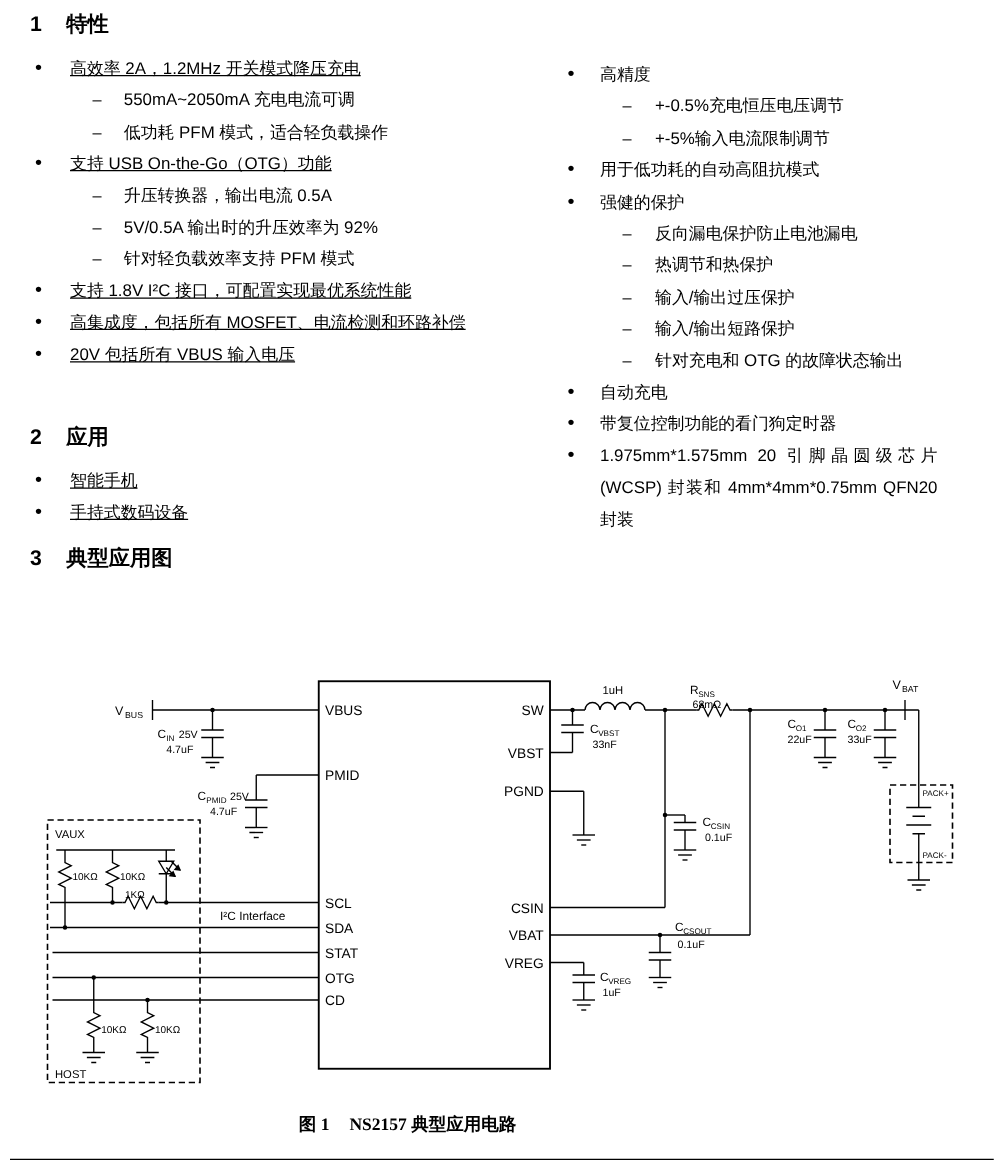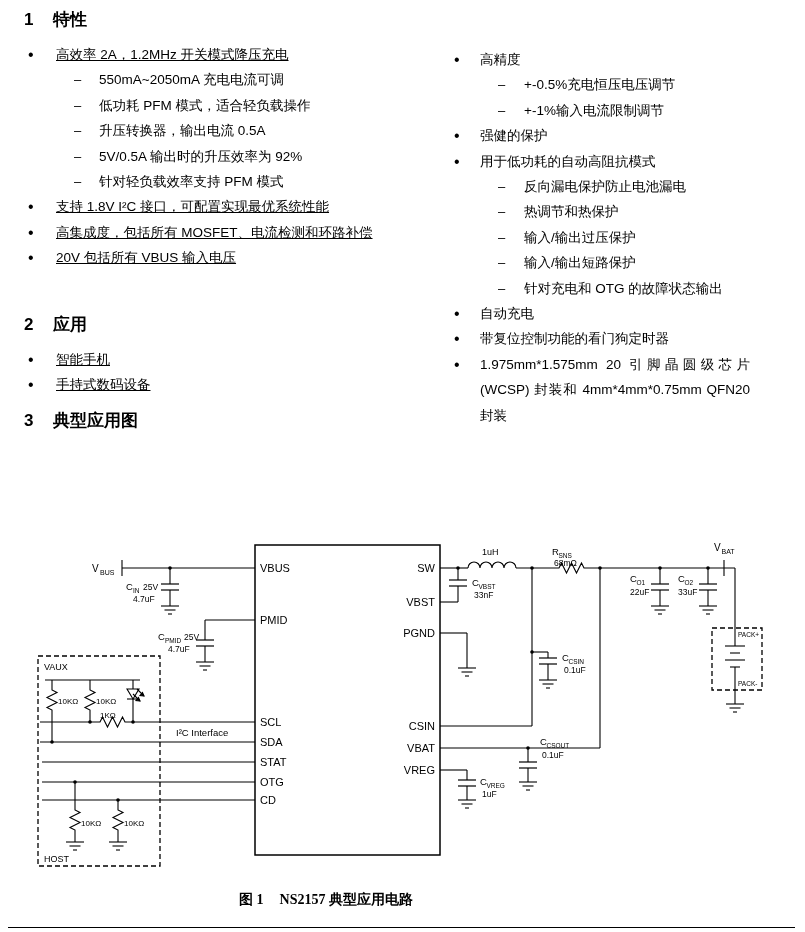--- a/index.html
+++ b/index.html
@@ -40,20 +40,21 @@
 </head>
 <body>
 
 <div class="col colL">
   <div class="sech">
     <span class="num">1</span><span>特性</span>
   </div>
   <div class="li1"><span>高效率 2A，1.2MHz 开关模式降压充电</span></div>
   <div class="li2"><span>550mA~2050mA 充电电流可调</span></div>
   <div class="li2"><span>低功耗 PFM 模式，适合轻负载操作</span></div>
+  <div class="li1"><span>支持 USB On-the-Go（OTG）功能</span></div>
   <div class="li2"><span>升压转换器，输出电流 0.5A</span></div>
   <div class="li2"><span>5V/0.5A 输出时的升压效率为 92%</span></div>
   <div class="li2"><span>针对轻负载效率支持 PFM 模式</span></div>
   <div class="li1"><span>支持 1.8V I²C 接口，可配置实现最优系统性能</span></div>
   <div class="li1"><span>高集成度，包括所有 MOSFET、电流检测和环路补偿</span></div>
   <div class="li1"><span>20V 包括所有 VBUS 输入电压</span></div>
 
   <div class="sech h2">
     <span class="num">2</span><span>应用</span>
   </div>
@@ -61,23 +62,23 @@
   <div class="li1"><span>手持式数码设备</span></div>
 
   <div class="sech h3">
     <span class="num">3</span><span>典型应用图</span>
   </div>
 </div>
 
 <div class="col colR">
   <div class="li1"><span>高精度</span></div>
   <div class="li2"><span>+-0.5%充电恒压电压调节</span></div>
-  <div class="li2"><span>+-1%输入电流限制调节</span></div>
+  <div class="li2"><span>+-5%输入电流限制调节</span></div>
+  <div class="li1"><span>用于低功耗的自动高阻抗模式</span></div>
   <div class="li1"><span>强健的保护</span></div>
-  <div class="li1"><span>用于低功耗的自动高阻抗模式</span></div>
   <div class="li2"><span>反向漏电保护防止电池漏电</span></div>
   <div class="li2"><span>热调节和热保护</span></div>
   <div class="li2"><span>输入/输出过压保护</span></div>
   <div class="li2"><span>输入/输出短路保护</span></div>
   <div class="li2"><span>针对充电和 OTG 的故障状态输出</span></div>
   <div class="li1"><span>自动充电</span></div>
   <div class="li1"><span>带复位控制功能的看门狗定时器</span></div>
   <div class="li1"><span>1.975mm*1.575mm 20 引脚晶圆级芯片 (WCSP) 封装和 4mm*4mm*0.75mm QFN20 封装</span></div>
 </div>
 

